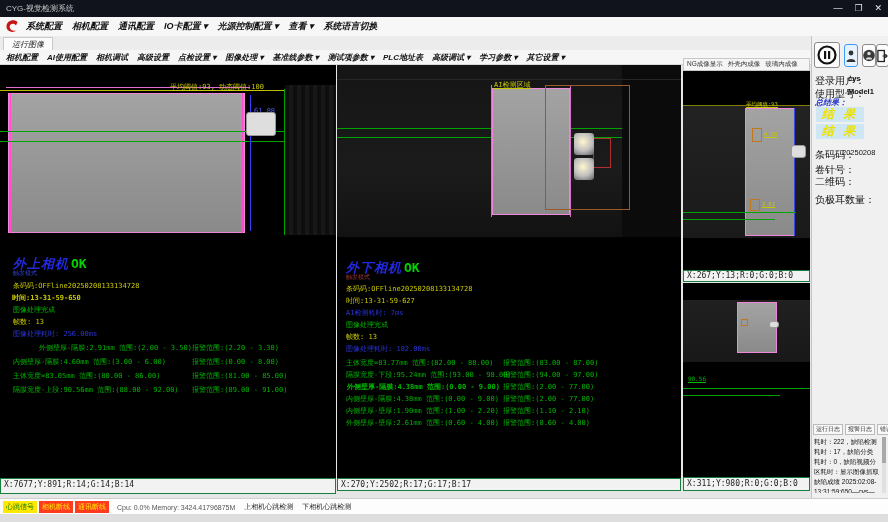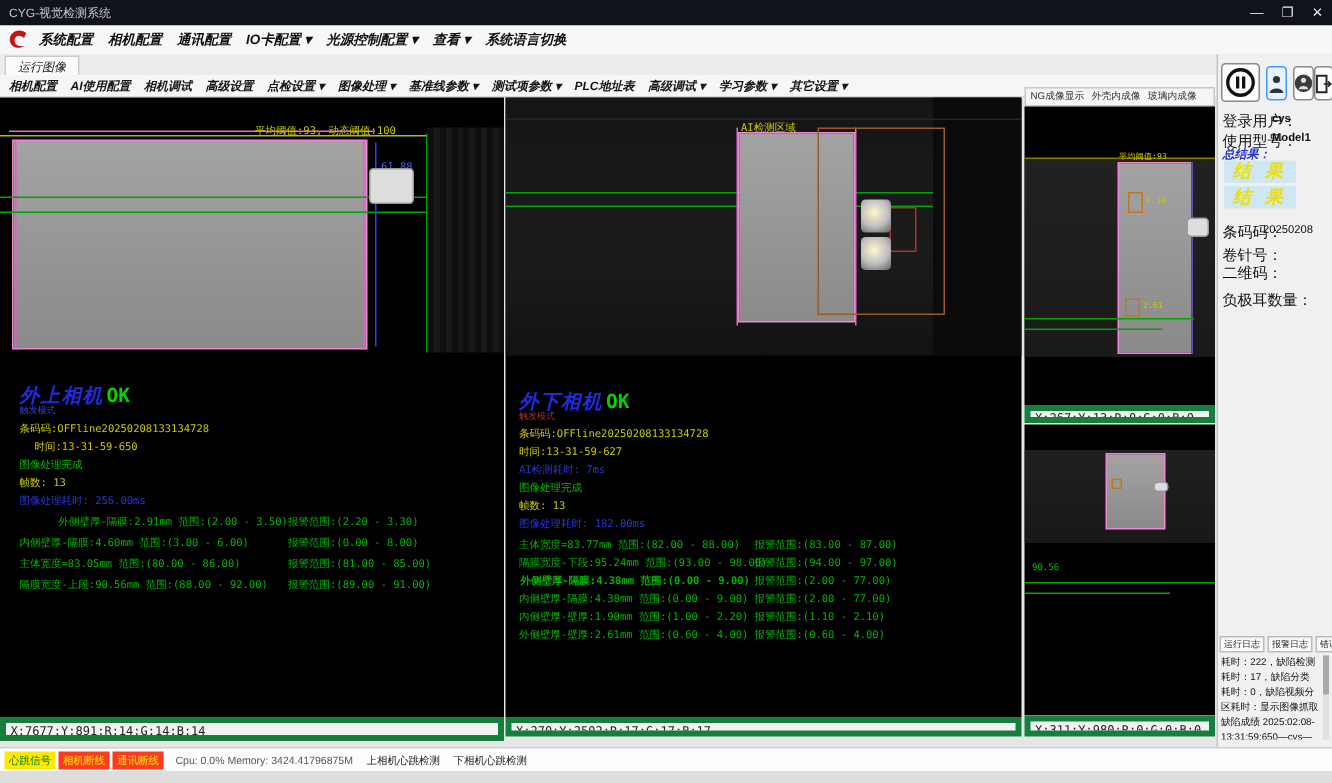--- a/index.html
+++ b/index.html
@@ -16,38 +16,38 @@
   .tabrow{position:absolute;left:0;top:36px;width:888px;height:14px;background:#ececec;border-bottom:1px solid #d2d2d2;}
   .view-tab{position:absolute;left:3px;top:1px;font-size:8px;font-style:italic;padding:1px 8px;background:#fbfbfb;border:1px solid #c9c9c9;border-bottom:none;color:#222;}
   .toolbar{position:absolute;left:0;top:50px;width:888px;height:15px;background:#f6f6f6;border-bottom:1px solid #d8d8d8;display:flex;align-items:center;padding-left:6px;box-sizing:border-box;}
   .tool-item{font-size:8px;font-style:italic;font-weight:bold;color:#151515;margin-right:9px;white-space:nowrap;}
   
   .panel{position:absolute;background:#000;overflow:hidden;}
   #left-panel{left:0;top:65px;width:336px;height:413px;}
   #center-panel{left:337px;top:65px;width:344px;height:413px;}
   #smalltop-panel{left:683px;top:71px;width:127px;height:199px;}
   #smallbottom-panel{left:683px;top:283px;width:127px;height:194px;}
-  .strip{position:absolute;background:#f2f2f2;border:4px solid #15803d;box-sizing:border-box;
+  .strip{position:absolute;background:#f2f2f2;border:1px solid #15803d;box-sizing:border-box;
          font-family:"DejaVu Sans Mono",monospace;font-size:8px;color:#222;padding-left:3px;white-space:nowrap;overflow:hidden;}
   #left-strip{left:0;top:478px;width:336px;height:16px;line-height:11px;}
   #center-strip{left:337px;top:478px;width:344px;height:13px;line-height:11px;}
   #smalltop-strip{left:683px;top:270px;width:127px;height:12px;line-height:10px;}
   #smallbottom-strip{left:683px;top:477px;width:127px;height:14px;line-height:11px;}
   .small-tabs{position:absolute;left:683px;top:58px;width:127px;height:13px;background:#f5f5f5;border:1px solid #c8c8c8;box-sizing:border-box;display:flex;align-items:center;gap:5px;padding-left:3px;}
   .small-tab{font-size:6.5px;color:#333;white-space:nowrap;}
   
   .hline{position:absolute;height:1px;}
   .vline{position:absolute;width:1px;}
   .gline{background:#00a400;}
   .yline{background:#b9b900;}
   .oline{background:#7e7e00;}
   .pline{background:#e06fd0;}
   .bline{background:#3a3aff;}
   .product{position:absolute;border:1px solid #ef86d9;background:linear-gradient(180deg,#a3a3a3,#8a8a8a);box-sizing:border-box;}
-  .scene-text{position:absolute;font-family:"DejaVu Sans Mono",monospace;font-size:7px;white-space:nowrap;}
+  .scene-text{position:absolute;font-family:"DejaVu Sans Mono",monospace;font-size:7px;white-space:nowrap;text-decoration:underline;}
   .ty{color:#c9c900;} .tg{color:#00bb00;} .tb{color:#4d5dff;}
   .blob{position:absolute;background:radial-gradient(circle at 45% 40%, #fff6d0 0%, #bdbdbd 55%, #5d5d5d 100%);border-radius:3px;}
   .connector{position:absolute;background:#dedede;border-radius:3px;border:1px solid #9a9a9a;box-sizing:border-box;}
   
   .info{position:absolute;white-space:nowrap;font-family:"DejaVu Sans Mono",monospace;}
   .cam-title{font-size:13px;font-weight:bold;font-style:italic;color:#2329e0;letter-spacing:1px;}
   .cam-ok{font-size:13px;font-weight:bold;color:#00d400;margin-left:2px;}
   .i-sub-b{font-size:6px;color:#3344cc;}
   .i-sub-r{font-size:6px;color:#a03333;}
   .i-y{font-size:7px;color:#c9c900;}
@@ -139,21 +139,21 @@
     <span class="scene-text tb" style="left:254px;top:42px;">61.88</span>
     <div class="connector" style="left:246px;top:47px;width:30px;height:24px;"></div>
     <div class="vline gline" style="left:284px;top:24px;height:146px;"></div>
     <div style="position:absolute;left:285px;top:20px;width:51px;height:150px;background:repeating-linear-gradient(90deg,#0e0e0e 0 4px,#181818 4px 8px);"></div>
 
     <div class="info" style="left:13px;top:188px;">
       <span class="cam-title">外上相机</span><span class="cam-ok">OK</span>
     </div>
     <span class="info i-sub-b" style="left:13px;top:204px;">触发模式</span>
     <span class="info i-y" style="left:13px;top:216px;">条码码:OFFline20250208133134728</span>
-    <span class="info i-y" style="left:23px;top:228px;">时间:13-31-59-650</span>
+    <span class="info i-y" style="left:12px;top:228px;font-weight:bold;">时间:13-31-59-650</span>
     <span class="info i-g" style="left:13px;top:240px;">图像处理完成</span>
     <span class="info i-y" style="left:13px;top:252px;">帧数: 13</span>
     <span class="info i-b" style="left:13px;top:264px;">图像处理耗时: 256.00ms</span>
     <div class="mrow" style="top:278px;">
       <span class="mtext" style="left:13px;margin-left:26px;">外侧壁厚-隔膜:2.91mm 范围:(2.00 - 3.50)</span>
       <span class="malarm" style="left:192px;">报警范围:(2.20 - 3.30)</span>
     </div>
     <div class="mrow" style="top:292px;">
       <span class="mtext" style="left:13px;">内侧壁厚-隔膜:4.60mm 范围:(3.00 - 6.00)</span>
       <span class="malarm" style="left:192px;">报警范围:(0.00 - 8.00)</span>

